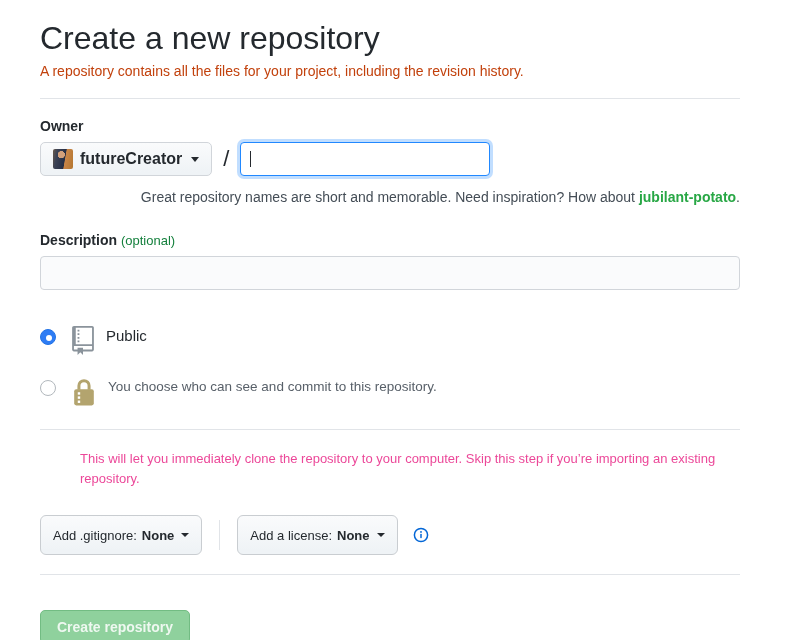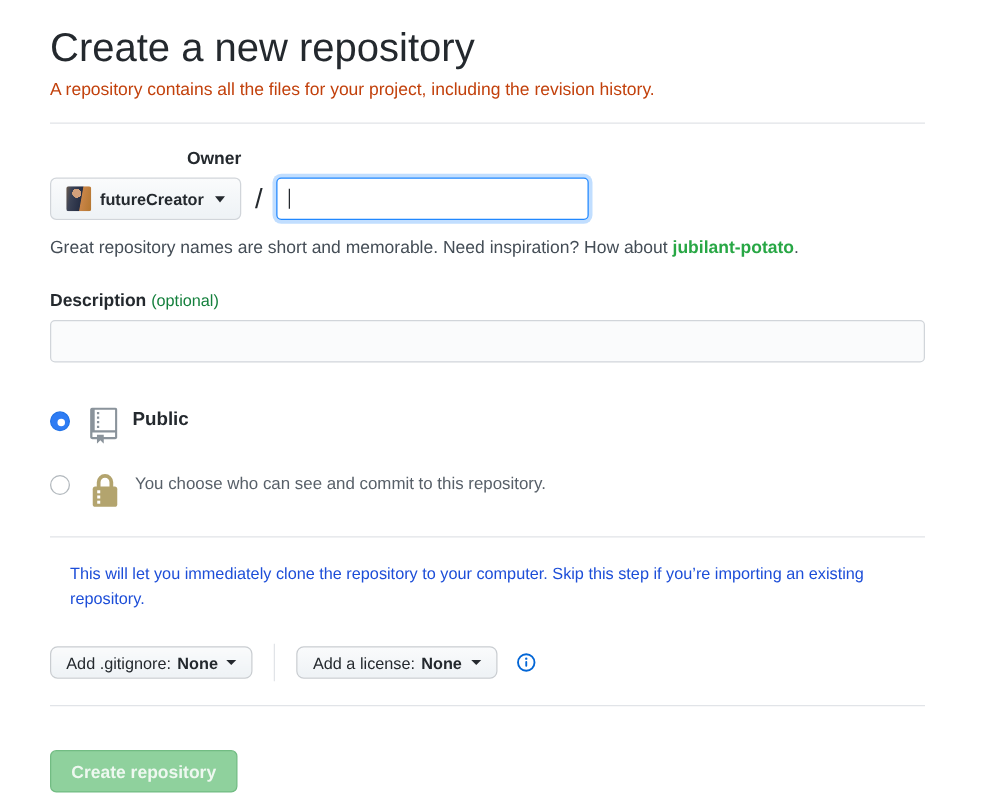--- a/index.html
+++ b/index.html
@@ -12,30 +12,30 @@
   }
   .container { width:700px; margin-left:40px; padding-top:18px; }
 
   h1.page-title { font-size:32px; font-weight:400; margin:2px 0 6px; letter-spacing:0; }
   .page-subtitle { margin:0; font-size:14px; color:#c2410c; }
 
   hr.divider { border:0; border-top:1px solid #e1e4e8; margin:19px 0; }
 
   
   .name-row { display:flex; align-items:flex-end; margin-top:18px; }
-  .field-col { display:flex; flex-direction:column;align-items:flex-end; }
+  .field-col { display:flex; flex-direction:column; }
   .field-label { font-weight:700; font-size:14px; margin-bottom:8px; }
   .optional { font-weight:400; color:#15803d; font-size:13px; }
 
   .owner-btn {
     display:flex; align-items:center; gap:7px;
     height:34px; padding:0 12px;
     background:linear-gradient(-180deg,#fafbfc,#eff3f6 90%);
     border:1px solid #d1d5da; border-radius:5px;
-    font-size:13px; font-weight:700; cursor:pointer; color:#24292e;
+    font-size:16px; font-weight:700; cursor:pointer; color:#24292e;
   }
   .avatar {
     width:20px; height:20px; border-radius:2px; flex:none;
     background:
       radial-gradient(circle at 42% 28%, #d2a07b 0 19%, rgba(0,0,0,0) 20%),
       linear-gradient(100deg, #6b5a4a 0%, #3c4356 20%, #262e44 57%, #c98548 60%, #b4762f 100%);
   }
   .caret {
     width:0; height:0; display:inline-block;
     border-left:4px solid transparent; border-right:4px solid transparent;
@@ -47,21 +47,21 @@
   .repo-input {
     width:250px; height:34px; padding:6px 8px;
     font-family:inherit; font-size:14px;
     border:1px solid #2188ff; border-radius:4px;
     outline:none;
     box-shadow:0 0 0 3px rgba(33,136,255,0.28);
     background:#fff;
   }
   .text-cursor { position:absolute; left:10px; top:9px; width:1px; height:16px; background:#24292e; }
 
-  .hint { margin:13px 0 0; font-size:14px; color:#444d56; }
+  .hint { margin:13px 0 0; font-size:14px; color:#444d56;text-align:right; }
   .suggestion { color:#28a745; font-weight:700; cursor:pointer; }
 
   
   .description-block { margin-top:27px; }
   .description-input {
     width:700px; height:34px; padding:6px 8px; margin-top:0;
     font-family:inherit; font-size:14px;
     background:#fafbfc; border:1px solid #d1d5da; border-radius:4px; outline:none;
   }
 
@@ -70,38 +70,38 @@
   .option-row { display:flex; align-items:flex-start; margin-bottom:19px; }
   .radio { width:16px; height:16px; border-radius:50%; flex:none; margin-top:3px; position:relative; cursor:pointer; }
   .radio.checked { background:#2e7cf4; border:1px solid #2273e6; }
   .radio.checked::after {
     content:""; position:absolute; left:5px; top:5px; width:6px; height:6px;
     border-radius:50%; background:#ffffff;
   }
   .radio.unchecked { background:#fff; border:1px solid #b2b8bd; }
   .option-icon { flex:none; margin:0 12px 0 16px; }
   .option-text { display:flex; flex-direction:column; }
-  .option-label { font-weight:700; font-size:15px; line-height:1.3; cursor:pointer; }
+  .option-label { font-weight:400; font-size:15px; line-height:1.3; cursor:pointer; }
   .option-desc { font-size:13.5px; color:#586069; margin-top:2px; }
 
   
   .readme-block { margin-top:17px; }
   .readme-row { display:flex; align-items:flex-start; }
   .checkbox {
     width:14px; height:14px; border:1px solid #a9adb1; border-radius:3px;
     background:#fff; flex:none; margin-top:2px; cursor:pointer;
   }
   .readme-label { font-weight:700; font-size:14px; margin-left:9px; cursor:pointer; }
-  .readme-desc { font-size:13px; color:#1d4ed8; margin:5px 0 0 16px; line-height:1.55; max-width:655px; }
+  .readme-desc { font-size:13px; color:#ec4899; margin:5px 0 0 40px; line-height:1.55; max-width:655px; }
 
   
   .addons-row { display:flex; align-items:center; margin-top:26px; }
   .mini-btn {
     display:flex; align-items:center; gap:5px;
-    height:26px; padding:0 12px;
+    height:40px; padding:0 12px;
     background:linear-gradient(-180deg,#fafbfc,#eff3f6 90%);
     border:1px solid #c9cdd1; border-radius:6px;
     font-size:13px; color:#24292e; cursor:pointer;
   }
   .mini-btn b { font-weight:700; }
   .mini-btn .caret { border-top-width:4px; border-left-width:4px; border-right-width:4px; }
   .v-divider { width:1px; height:30px; background:#e1e4e8; margin:0 17px; }
   .info-icon { margin-left:15px; display:flex; align-items:center; cursor:pointer; }
 
   

